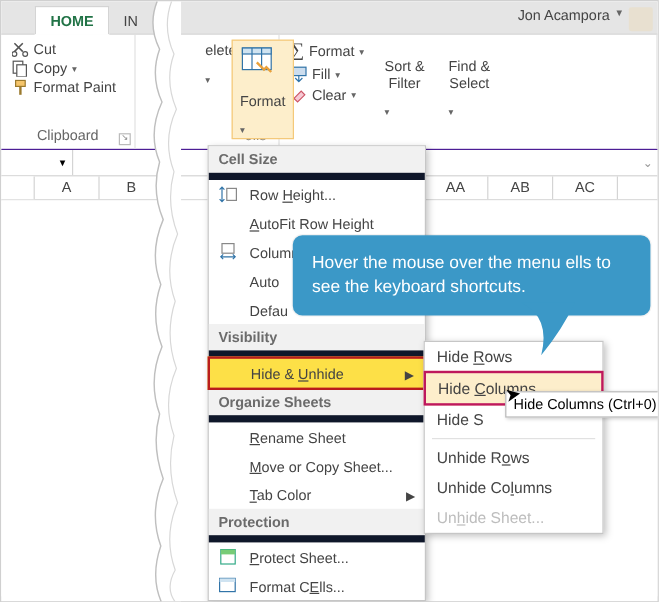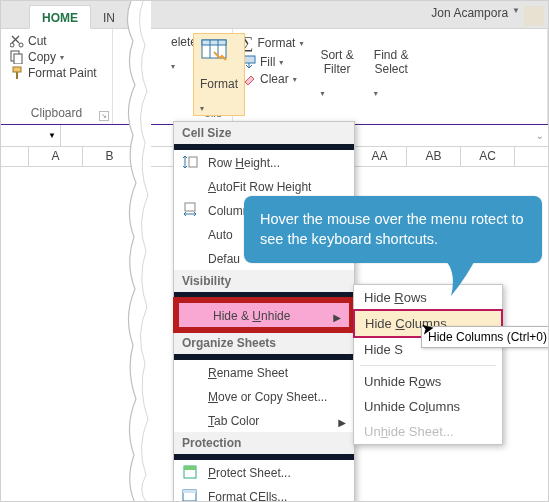--- a/index.html
+++ b/index.html
@@ -30,21 +30,21 @@
   .fx-area { flex:1; display:flex; align-items:center; gap:6px; padding:0 6px; font-size:12px; color:#888;}
   .col-headers { height:20px; border-bottom:1px solid #d4d4d4; display:flex;}
   .rowgutter { width:28px; border-right:1px solid #d4d4d4; background:#fff;}
   .colh { flex:none; text-align:center; font-size:12px; color:#444; border-right:1px solid #d4d4d4; padding-top:2px;}
   .grid { position:relative; height:330px; background:#fff;}
   
   .menu { position:absolute; left:172px; top:120px; width:182px; background:#fff; border:1px solid #c6c6c6; box-shadow:2px 2px 6px rgba(0,0,0,.25); font-size:12px; z-index:30;}
   .menu .section { background:#f1f1f1; color:#6b6b6b; font-weight:600; padding:4px 8px; border-bottom:6px solid #0f172a;}
   .menu .item { display:flex; align-items:flex-end; gap:8px; padding:4px 8px 4px 6px; color:#444; position:relative;}
   .menu .item .micon { width:20px; height:16px; display:flex; align-items:center; justify-content:center;}
-  .menu .item.hl { background:#f9a8d4; border:6px solid #b91c1c; margin:-1px;}
+  .menu .item.hl { background:#fde047; border:2px solid #b91c1c; margin:-1px;}
   .menu .item .arrow { position:absolute; right:8px; font-size:10px;}
   .submenu { position:absolute; left:352px; top:283px; width:150px; background:#fff; border:1px solid #c6c6c6; box-shadow:2px 2px 6px rgba(0,0,0,.25); font-size:13px; z-index:31;}
   .submenu .item{ padding:5px 10px; color:#444;}
   .submenu .item.hl{ background:#fdeecb; border:2px solid #be185d; margin:-1px;}
   .submenu .item.disabled{ color:#bdbdbd;}
   .submenu .sep{ height:1px; background:#e1e1e1; margin:3px 6px;}
   .tooltip { position:absolute; left:420px; top:325px; background:#fff; border:1px solid #b7b7b7; font-size:12px; padding:3px 6px; box-shadow:1px 1px 3px rgba(0,0,0,.2); z-index:40; white-space:nowrap;}
   
   .callout { position:absolute; left:243px; top:195px; width:298px; z-index:60;}
   .callout-box { background:#3B98C7; color:#fff; border-radius:8px; padding:14px 16px; font-size:14.5px; line-height:1.35; box-shadow:0 0 0 1px rgba(0,0,0,.05);}
@@ -281,21 +281,21 @@
   <div class="sep"></div>
   <div class="item"><span>Unhide R<span class="u">o</span>ws</span></div>
   <div class="item"><span>Unhide Co<span class="u">l</span>umns</span></div>
   <div class="item disabled"><span>Un<span class="u">h</span>ide Sheet...</span></div>
 </div>
 
 <div class="tooltip">Hide Columns (Ctrl+0)</div>
 <div class="cursor">➤</div>
 
 <div class="callout">
-  <div class="callout-box">Hover the mouse over the menu rotect to see the keyboard shortcuts.</div>
+  <div class="callout-box">Hover the mouse over the menu ells to see the keyboard shortcuts.</div>
   <svg width="60" height="60" style="position:absolute; left:185px; top:48px;">
     <path d="M5 8 Q 30 20 22 52 Q 40 30 50 8 Z" fill="#3B98C7"></path>
   </svg>
 </div>
 
 <svg class="tear" viewBox="0 0 30 502" preserveAspectRatio="none">
   <path d="M10 0 Q2 20 12 40 Q4 62 14 84 Q2 110 12 134 Q5 158 15 182 Q3 210 13 236 Q4 262 14 288 Q2 316 12 344 Q5 370 15 398 Q3 426 13 454 Q4 480 14 502 L30 502 L30 0 Z" fill="#ffffff"></path>
   <path d="M10 0 Q2 20 12 40 Q4 62 14 84 Q2 110 12 134 Q5 158 15 182 Q3 210 13 236 Q4 262 14 288 Q2 316 12 344 Q5 370 15 398 Q3 426 13 454 Q4 480 14 502" fill="none" stroke="#bfbfbf" stroke-width="1.2"></path>
   <path d="M22 0 Q14 22 24 44 Q16 66 26 90 Q14 116 24 142 Q17 168 27 194 Q15 222 25 250 Q16 278 26 306 Q14 334 24 362 Q17 390 27 418 Q15 446 25 474 Q16 490 26 502" fill="none" stroke="#d8d8d8" stroke-width="1"></path>
 </svg>

